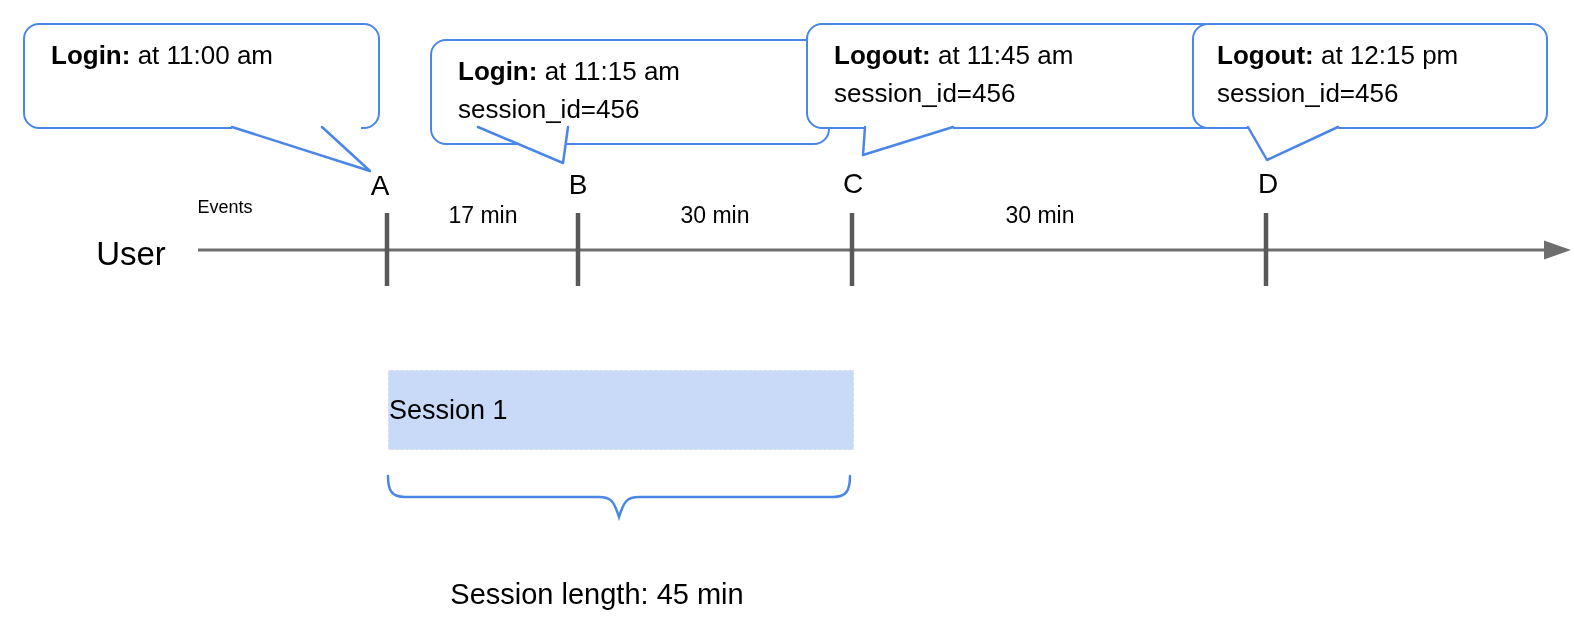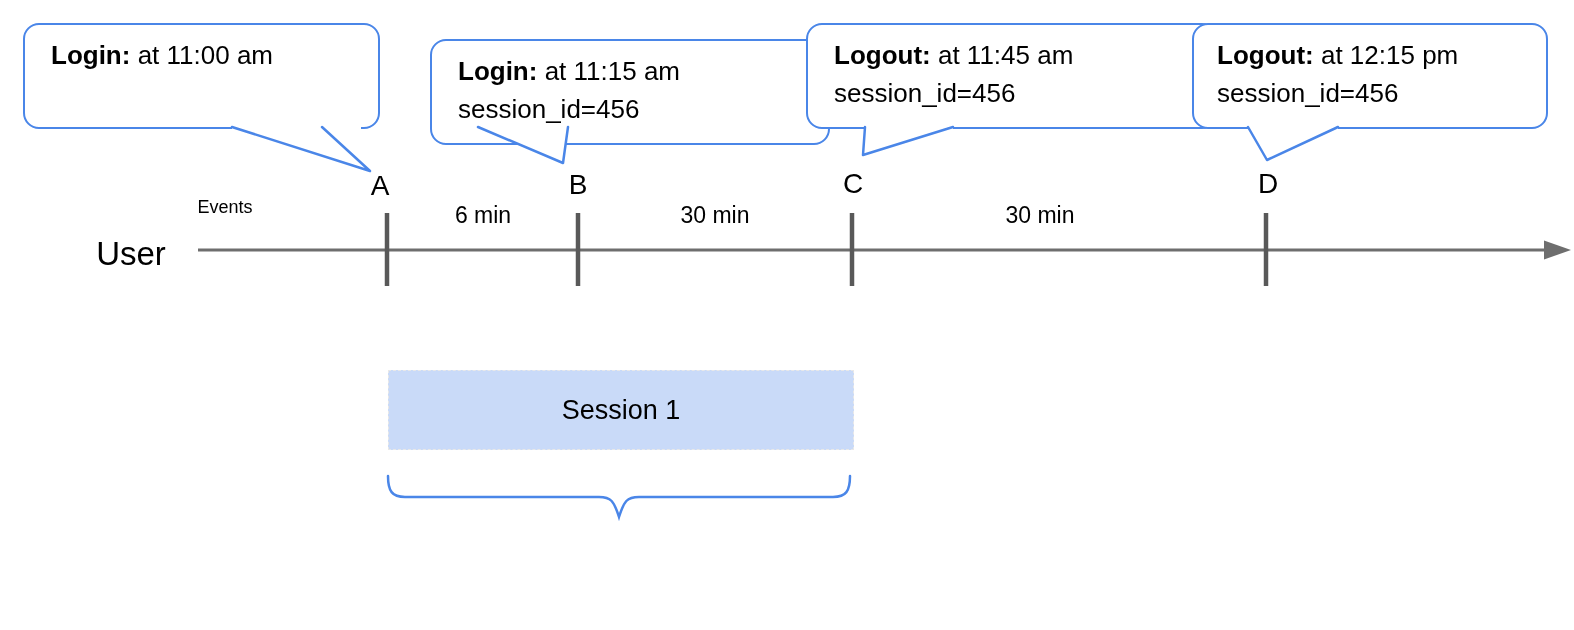--- a/index.html
+++ b/index.html
@@ -31,21 +31,21 @@
   .mC{left:853px;top:184px;}
   .mD{left:1268px;top:184px;}
   .lbl-interval{font-size:23px;}
   .i1{left:483px;top:215px;}
   .i2{left:715px;top:215px;}
   .i3{left:1040px;top:215px;}
   
   .session-box{
     position:absolute;left:388px;top:370px;width:466px;height:80px;
     background:#c9daf8;border:1px dashed #e8e8e8;box-sizing:border-box;
-    display:flex;align-items:center;justify-content:center;
+    display:flex;align-items:center;justify-content:flex-start;
     font-size:27px;z-index:1;
   }
   .lbl-length{left:597px;top:594px;font-size:29px;}
 </style>
 </head>
 <body>
 
 <div class="canvas">
 
   <div class="callout c1">
@@ -89,21 +89,22 @@
   </svg>
 
   <div class="lbl lbl-events">Events</div>
   <div class="lbl lbl-user">User</div>
 
   <div class="lbl lbl-marker mA">A</div>
   <div class="lbl lbl-marker mB">B</div>
   <div class="lbl lbl-marker mC">C</div>
   <div class="lbl lbl-marker mD">D</div>
 
-  <div class="lbl lbl-interval i1">6 min</div>
+  <div class="lbl lbl-interval i1">17 min</div>
   <div class="lbl lbl-interval i2">30 min</div>
   <div class="lbl lbl-interval i3">30 min</div>
 
   <div class="session-box">
     <span>Session 1</span>
   </div>
+  <div class="lbl lbl-length">Session length: 45 min</div>
 
 </div>
 
 </body></html>

